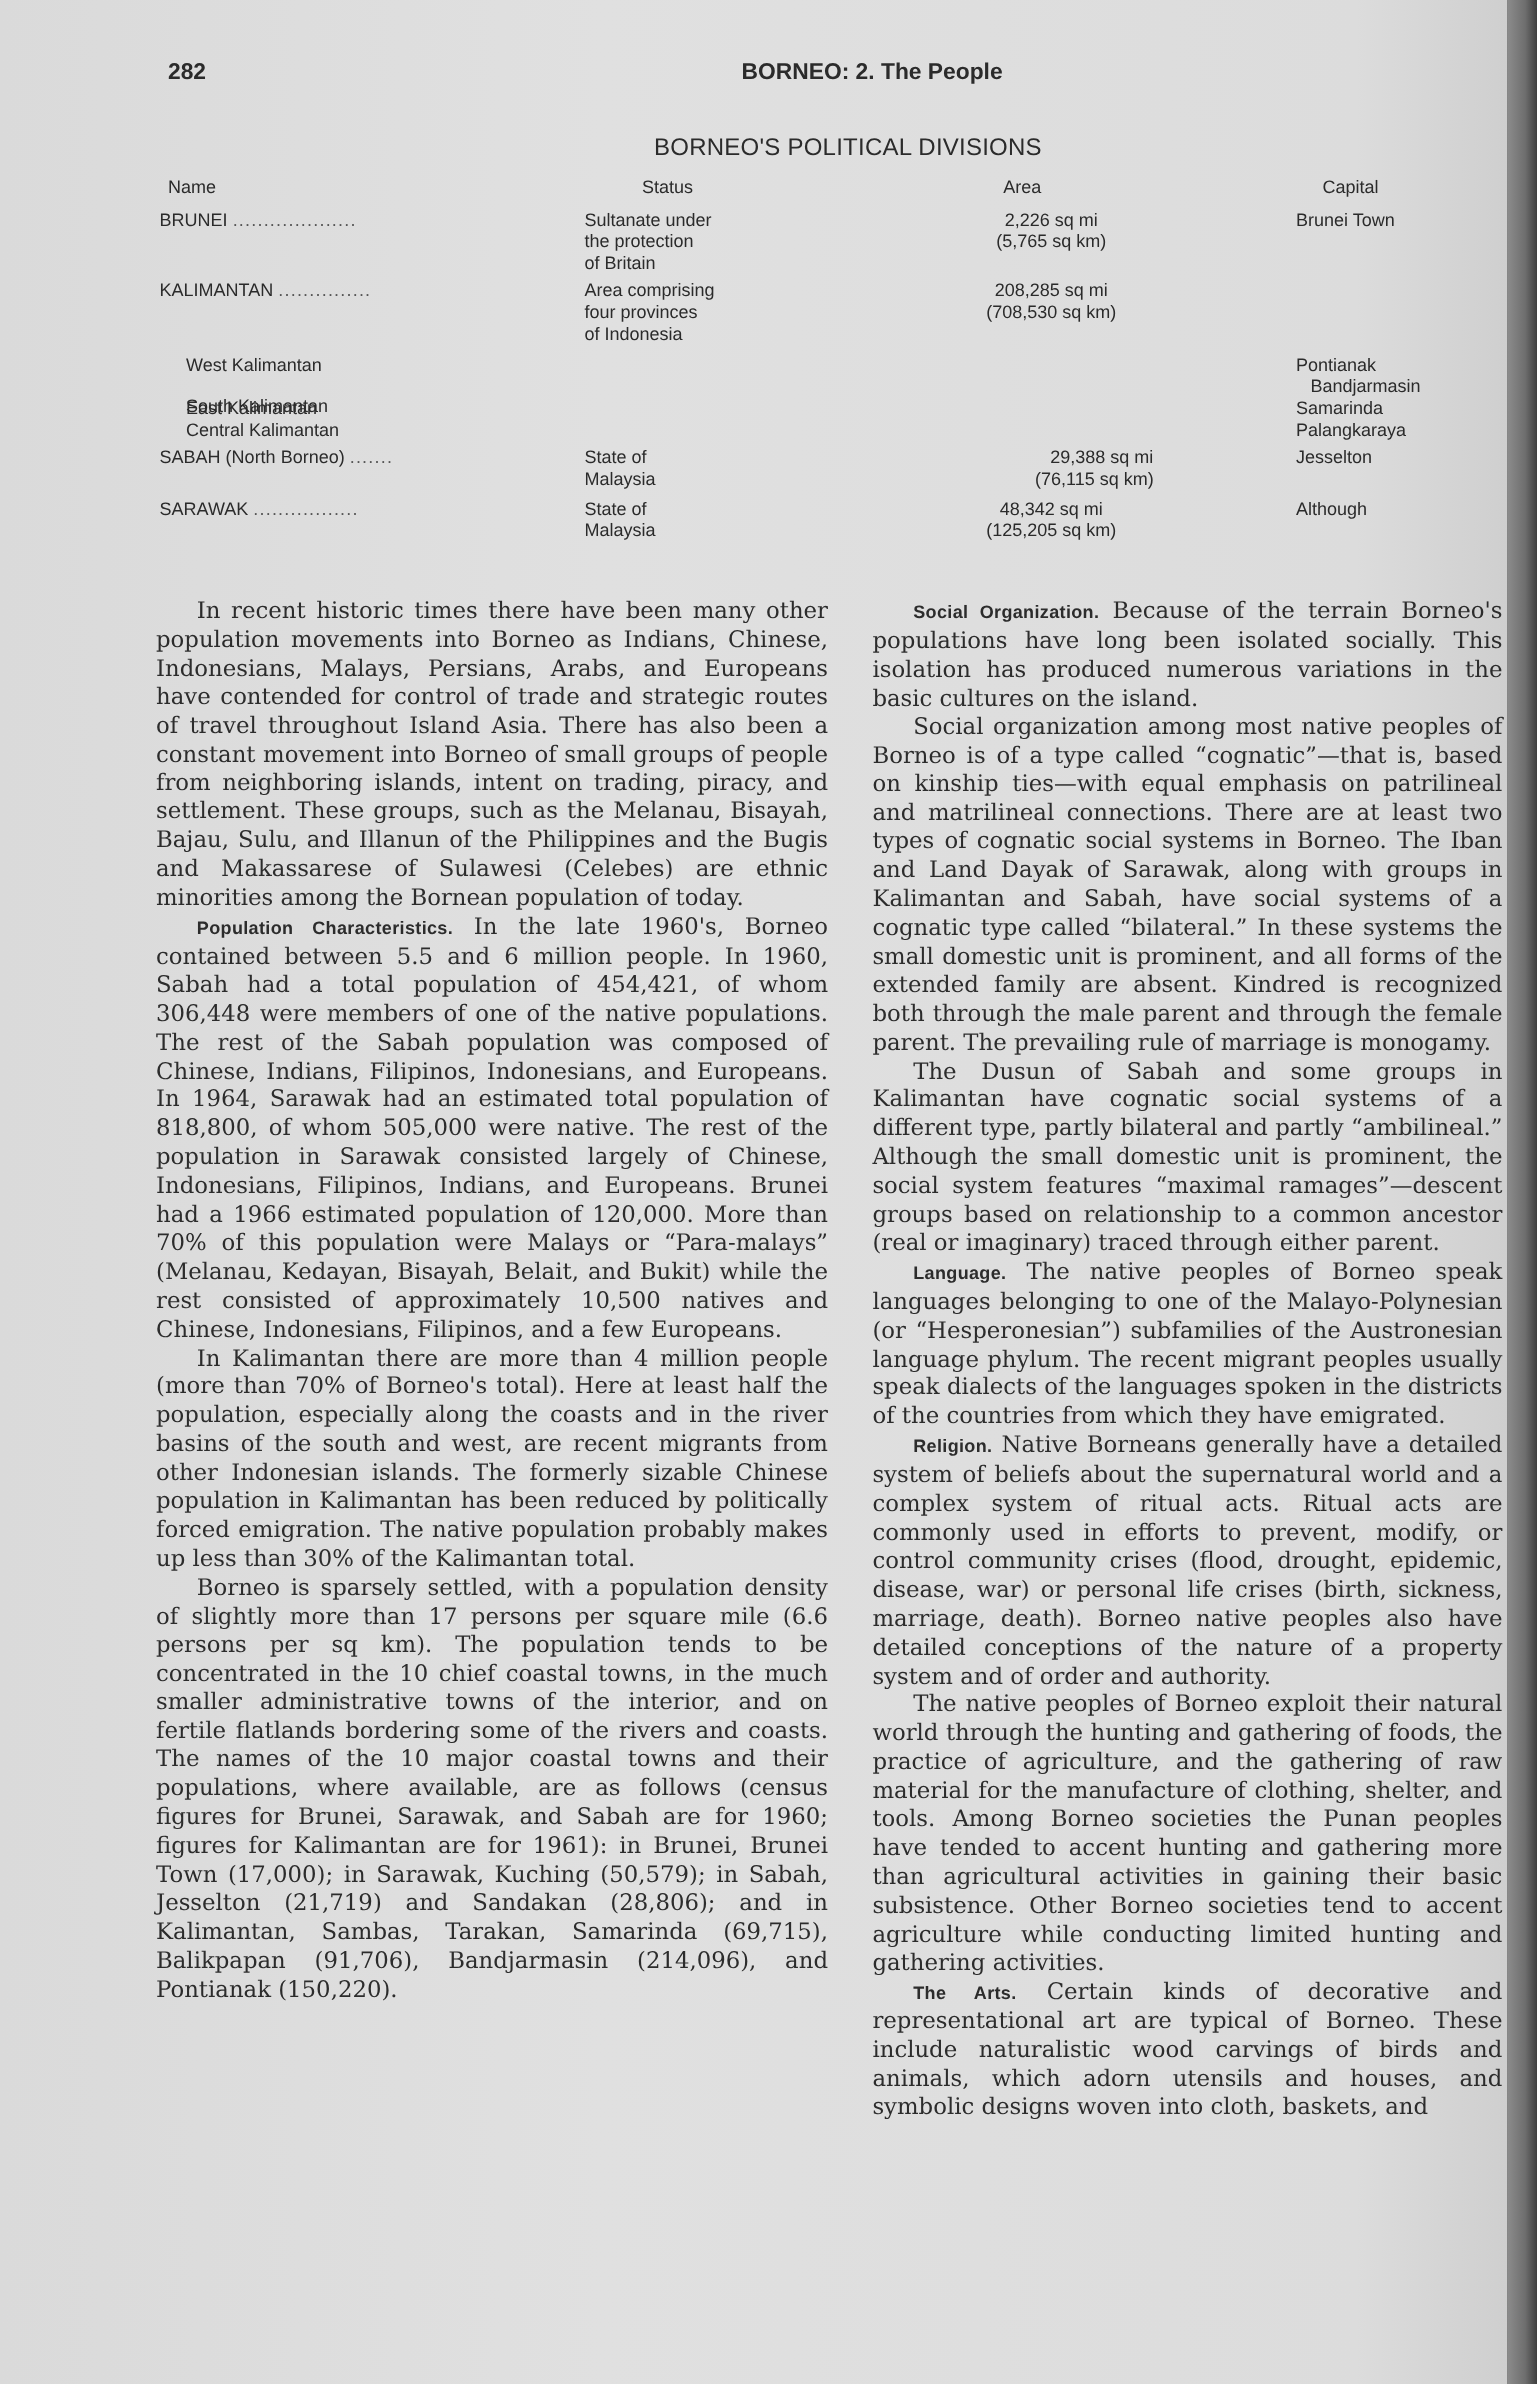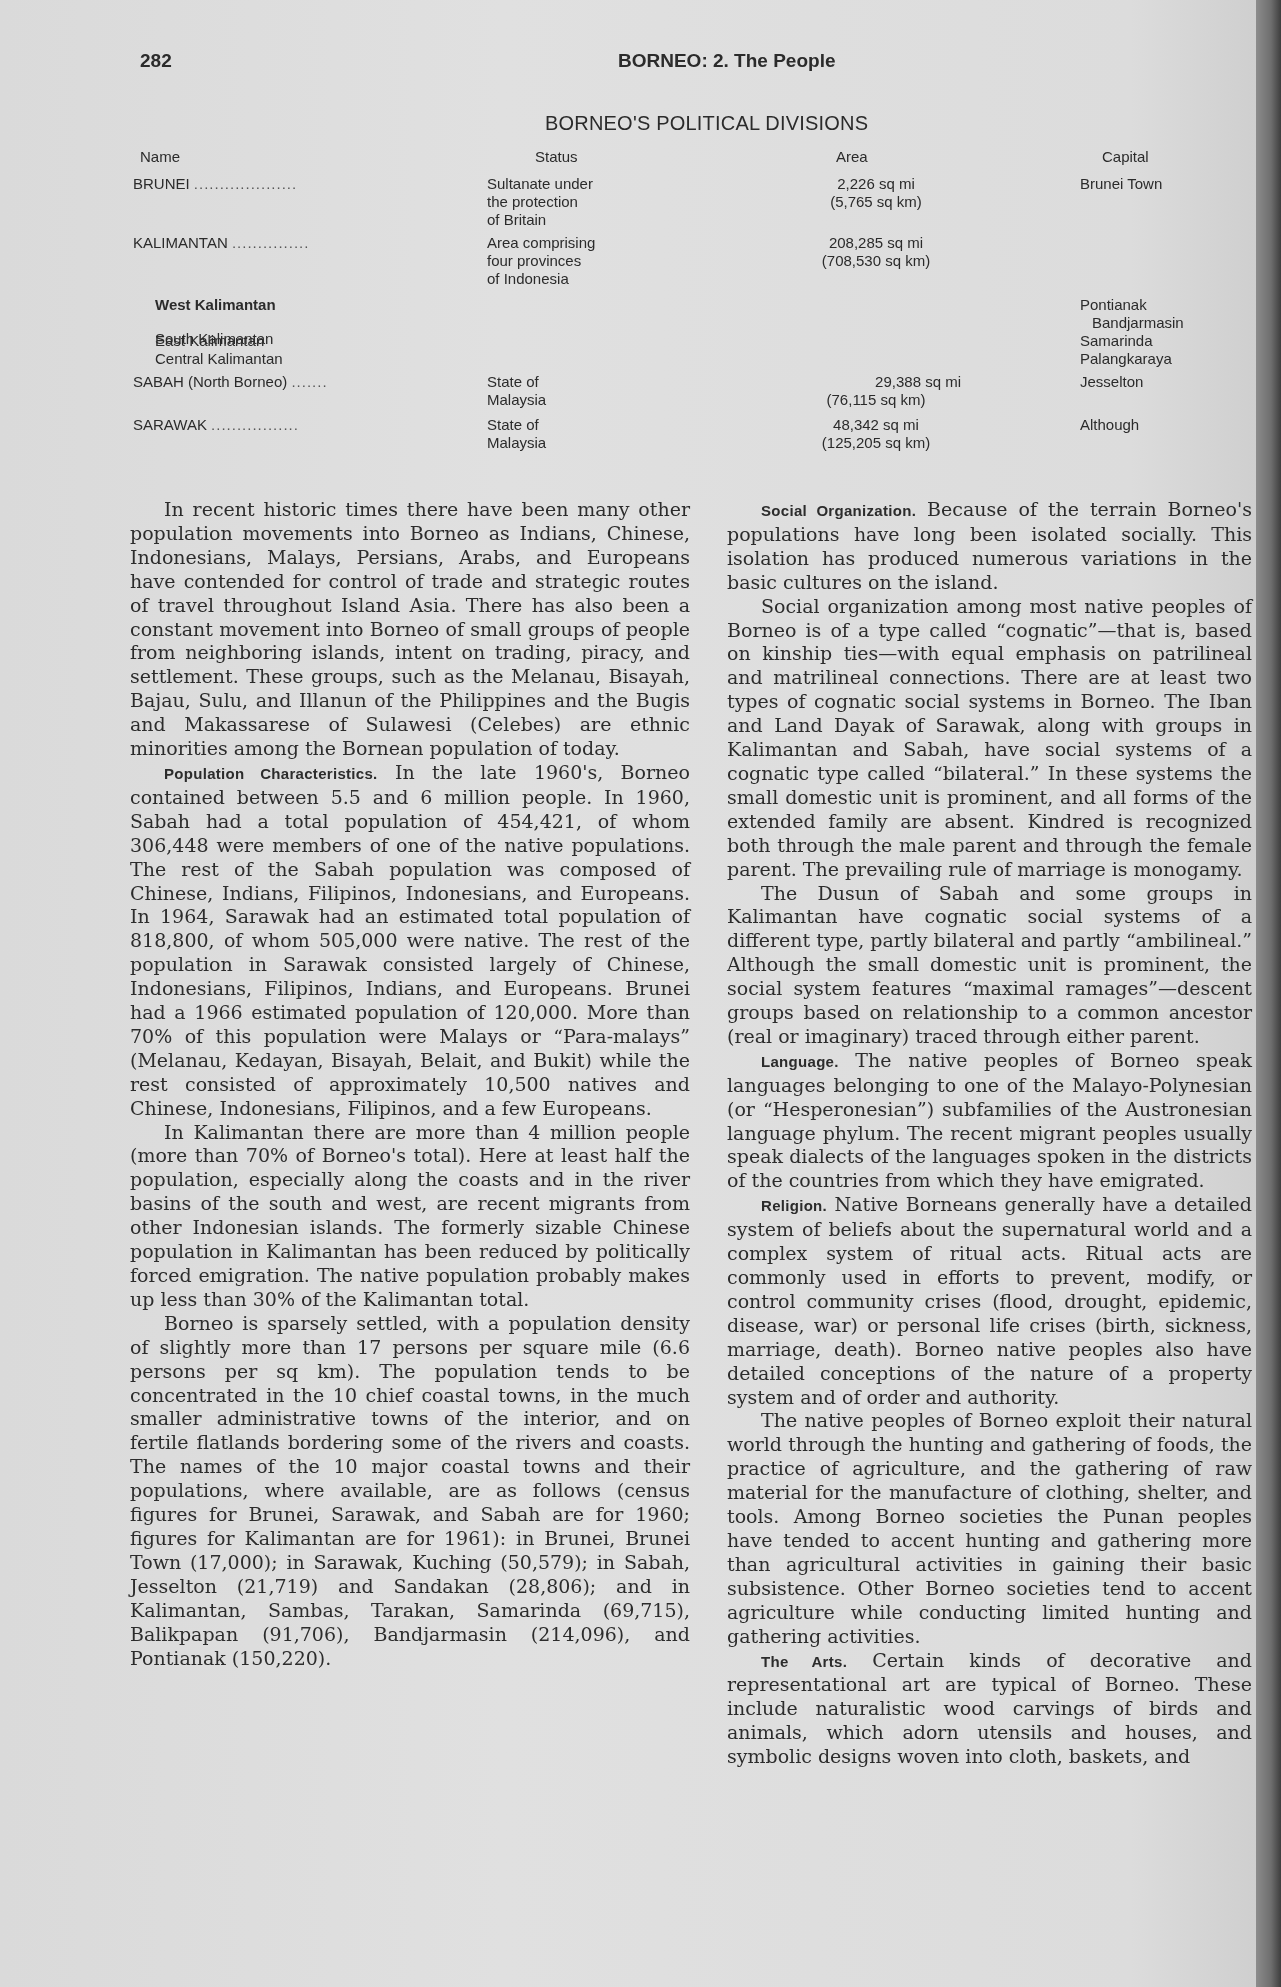--- a/index.html
+++ b/index.html
@@ -79,36 +79,36 @@
     </div>
 
     <div>
       <span class="cell" style="left:133px; top:233px;"><span>KALIMANTAN</span> <span class="leader">...............</span></span>
       <span class="cell" style="left:487px; top:233px;">Area comprising</span>
       <span class="cell" style="left:487px; top:251px;">four provinces</span>
       <span class="cell" style="left:487px; top:269px;">of Indonesia</span>
       <span class="cell" style="left:791px; top:233px; width:170px; text-align:center;">208,285 sq mi</span>
       <span class="cell" style="left:791px; top:251px; width:170px; text-align:center;">(708,530 sq km)</span>
 
-      <span class="cell" style="left:155px; top:295px;font-weight:bold;">West Kalimantan</span>
+      <span class="cell" style="left:155px; top:295px;">West Kalimantan</span>
       <span class="cell" style="left:155px; top:313px;margin-top:16px;">South Kalimantan</span>
       <span class="cell" style="left:155px; top:331px;">East Kalimantan</span>
       <span class="cell" style="left:155px; top:349px;">Central Kalimantan</span>
       <span class="cell" style="left:1080px; top:295px;">Pontianak</span>
       <span class="cell" style="left:1080px; top:313px;margin-left:12px;">Bandjarmasin</span>
       <span class="cell" style="left:1080px; top:331px;">Samarinda</span>
       <span class="cell" style="left:1080px; top:349px;">Palangkaraya</span>
     </div>
 
     <div>
       <span class="cell" style="left:133px; top:372px;"><span>SABAH (North Borneo)</span> <span class="leader">.......</span></span>
       <span class="cell" style="left:487px; top:372px;">State of</span>
       <span class="cell" style="left:487px; top:390px;">Malaysia</span>
       <span class="cell" style="left:791px; top:372px; width:170px; text-align:right;">29,388 sq mi</span>
-      <span class="cell" style="left:791px; top:390px; width:170px; text-align:center;">(76,115 sq km)</span>
+      <span class="cell" style="left:827px; top:390px; width:170px; text-align:center;">(76,115 sq km)</span>
       <span class="cell" style="left:1080px; top:372px;">Jesselton</span>
     </div>
 
     <div>
       <span class="cell" style="left:133px; top:415px;"><span>SARAWAK</span> <span class="leader">.................</span></span>
       <span class="cell" style="left:487px; top:415px;">State of</span>
       <span class="cell" style="left:487px; top:433px;">Malaysia</span>
       <span class="cell" style="left:791px; top:415px; width:170px; text-align:center;">48,342 sq mi</span>
       <span class="cell" style="left:791px; top:433px; width:170px; text-align:center;">(125,205 sq km)</span>
       <span class="cell" style="left:1080px; top:415px;">Although</span>

